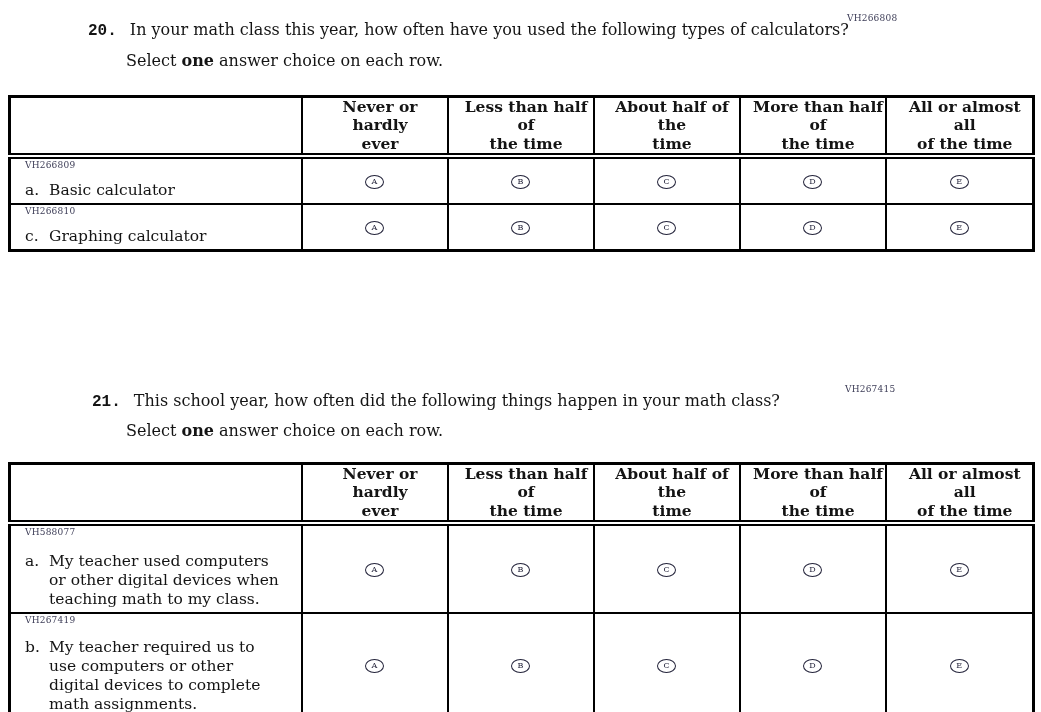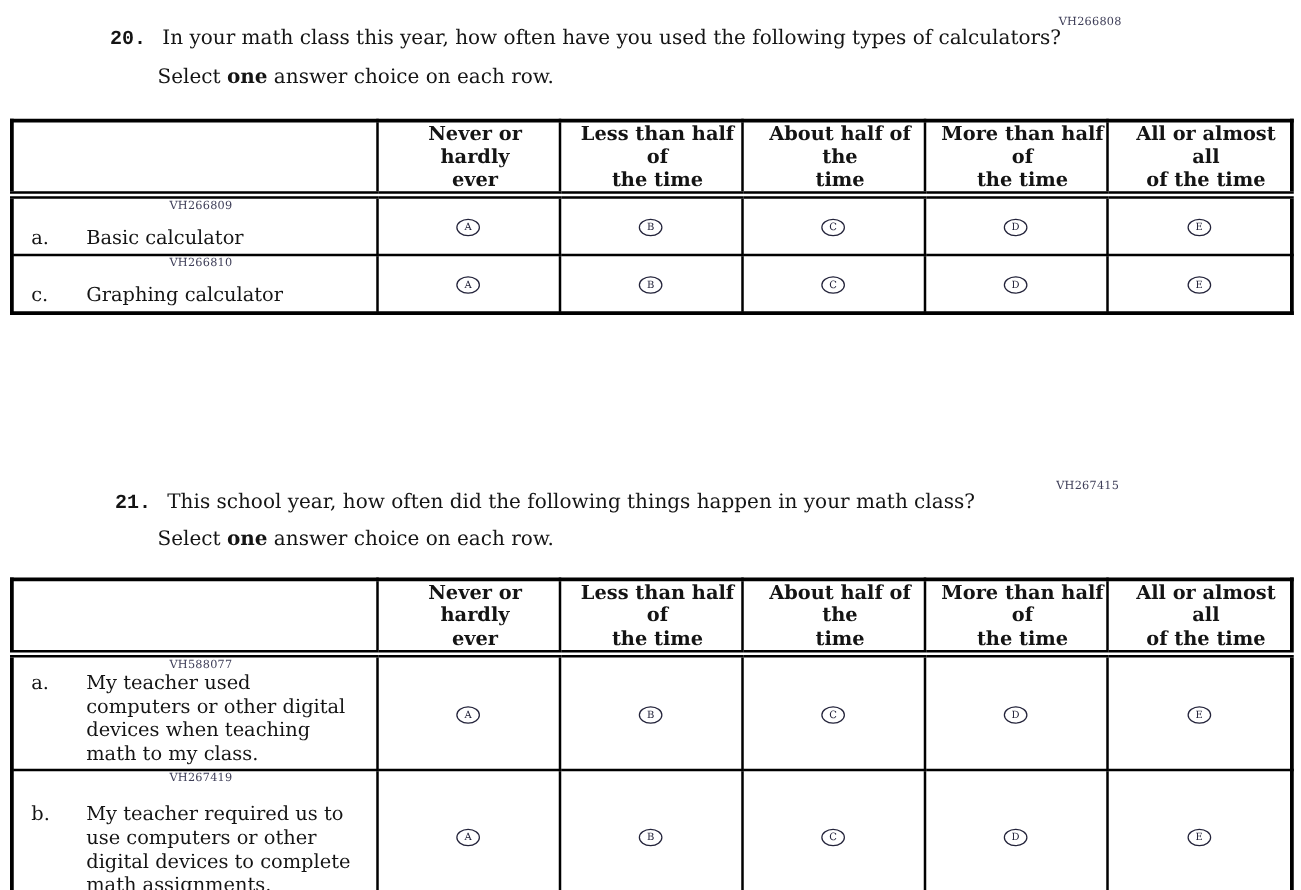--- a/index.html
+++ b/index.html
@@ -55,34 +55,34 @@
   .label-cell { vertical-align: top; }
   .cell-inner {
     display: flex;
     flex-direction: column;
     justify-content: space-between;
     height: 100%;
     box-sizing: border-box;
     padding: 1px 4px 3px 14px;
   }
   .row-code {
-    text-align: center;
+    text-align: left;
     font-size: 9px;
     letter-spacing: 0.2px;
     color: var(--code-color, #3d3d57);
     flex: none;
   }
   .row-text {
     display: flex;
     font-size: 15.5px;
     line-height: 1.22;
     padding-right: 10px;
   }
   .row-letter { flex: none; width: 24px; }
-  .row-body { flex: 1; margin-left: 20px; }
+  .row-body { flex: 1; }
   td.opt { text-align: center; vertical-align: middle; }
   .bubble {
     display: inline-block;
     width: 17px;
     height: 12px;
     border: 1px solid #23233a;
     border-radius: 50%;
     font-size: 8px;
     line-height: 12px;
     text-align: center;

